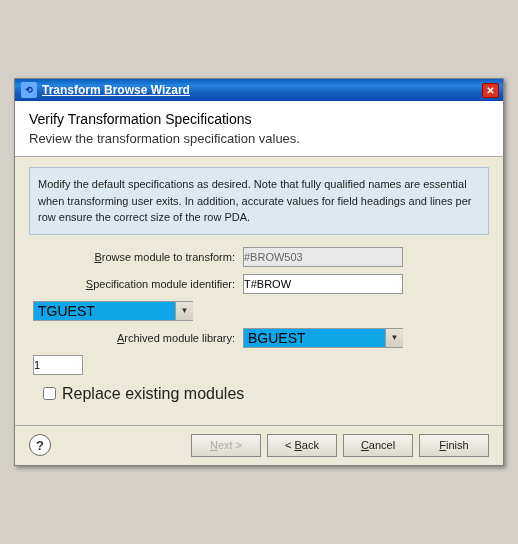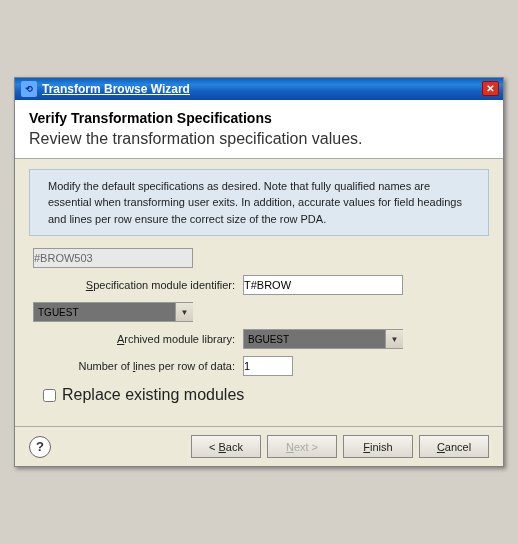--- a/index.html
+++ b/index.html
@@ -74,35 +74,35 @@
     .window-body {
       padding: 0;
     }
     .header-section {
       background: white;
       padding: 10px 14px 10px 14px;
       border-bottom: 1px solid #aaa;
     }
     .header-title {
       font-size: 14px;
-      font-weight: bold;
+      font-weight: normal;
       color: #000;
       margin-bottom: 4px;
     }
     .header-subtitle {
-      font-size: 16px;
+      font-size: 13px;
       color: #333;
     }
     .content-section {
       padding: 10px 14px;
     }
     .description-box {
       background: #dde8f0;
       border: 1px solid #b0c4d8;
-      padding: 8px 18px;
+      padding: 8px 8px;
       margin-bottom: 12px;
       font-size: 11px;
       color: #222;
       line-height: 1.5;
     }
     .form-area {
       padding: 0 4px;
     }
     .form-row {
       display: flex;
@@ -133,24 +133,24 @@
     }
     .form-input-medium {
       width: 160px;
     }
     .select-wrapper {
       position: relative;
       display: inline-block;
     }
     .form-select {
       height: 20px;
-      font-size: 10px;
+      font-size: 14px;
       border: 1px solid #999;
       padding: 1px 20px 1px 4px;
-      background: #737373;
+      background: #0ea5e9;
       width: 160px;
       appearance: none;
       cursor: pointer;
     }
     .select-arrow {
       position: absolute;
       right: 0;
       top: 0;
       width: 18px;
       height: 20px;
@@ -257,20 +257,23 @@
       <div class="header-title">Verify Transformation Specifications</div>
       <div class="header-subtitle">Review the transformation specification values.</div>
     </div>
 
     <div class="content-section">
       <div class="description-box">Modify the default specifications as desired.  Note that fully qualified names are essential when transforming user exits.  In addition, accurate values for field headings and lines per row ensure the correct size of the row PDA.</div>
 
       <div class="form-area">
 
         <div class="form-row">
+          <div class="form-label">
+            <span><span class="underline">B</span>rowse module to transform:</span>
+          </div>
           <input class="form-input form-input-medium disabled" type="text" value="#BROW503" disabled="" style="">
         </div>
 
         <div class="form-row">
           <div class="form-label">
             <span><span class="underline">S</span>pecification module identifier:</span>
           </div>
           <input class="form-input form-input-medium" type="text" value="T#BROW" style="">
         </div>
 
@@ -290,46 +293,43 @@
           <div class="select-wrapper">
             <select class="form-select">
               <option value="BGUEST">BGUEST</option>
             </select>
             <div class="select-arrow">▼</div>
           </div>
         </div>
 
 
         <div class="form-row">
-          <div class="form-label">
-            <span>Number of <span class="underline">l</span>ines per row of data:</span>
-          </div>
           <input class="form-input form-input-tiny" type="text" value="1" style="">
         </div>
 
         <div class="checkbox-row">
           <input type="checkbox" id="replace-checkbox" style="">
           <label class="checkbox-label" for="replace-checkbox">Replace existing modules</label>
         </div>
       </div>
     </div>
 
     <div class="footer">
       <div class="footer-left">
         <button class="help-btn">?</button>
       </div>
       <div class="footer-buttons">
-        <button class="btn">
-          <span>&lt; <span class="underline">B</span>ack</span>
-        </button>
         <button class="btn disabled" disabled="">
           <span><span class="underline">N</span>ext &gt;</span>
         </button>
         <button class="btn">
-          <span><span class="underline">F</span>inish</span>
+          <span>&lt; <span class="underline">B</span>ack</span>
         </button>
         <button class="btn">
           <span><span class="underline">C</span>ancel</span>
         </button>
+        <button class="btn">
+          <span><span class="underline">F</span>inish</span>
+        </button>
       </div>
     </div>
   </div>
 </div>
 
 </body></html>

